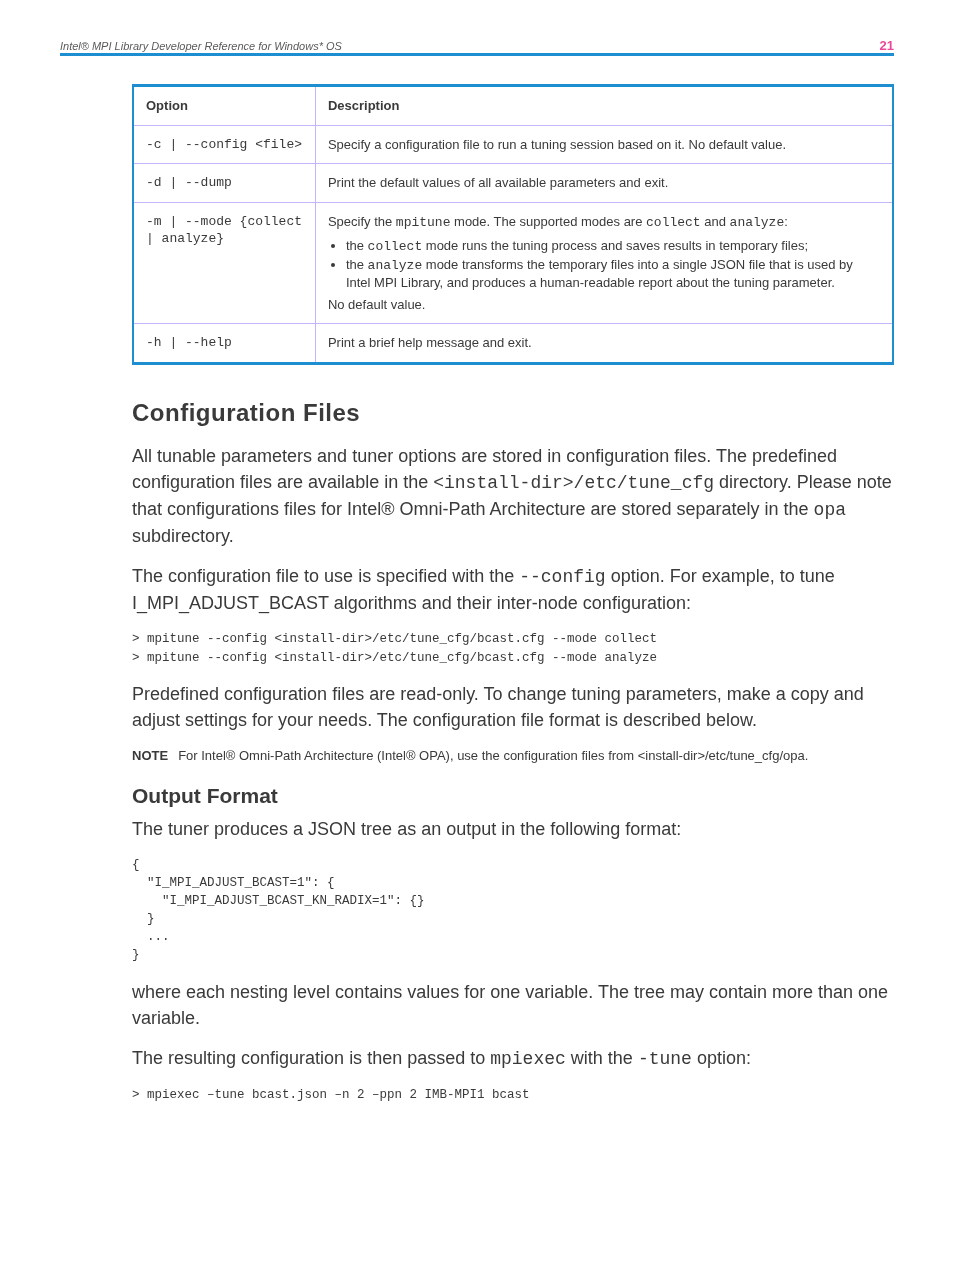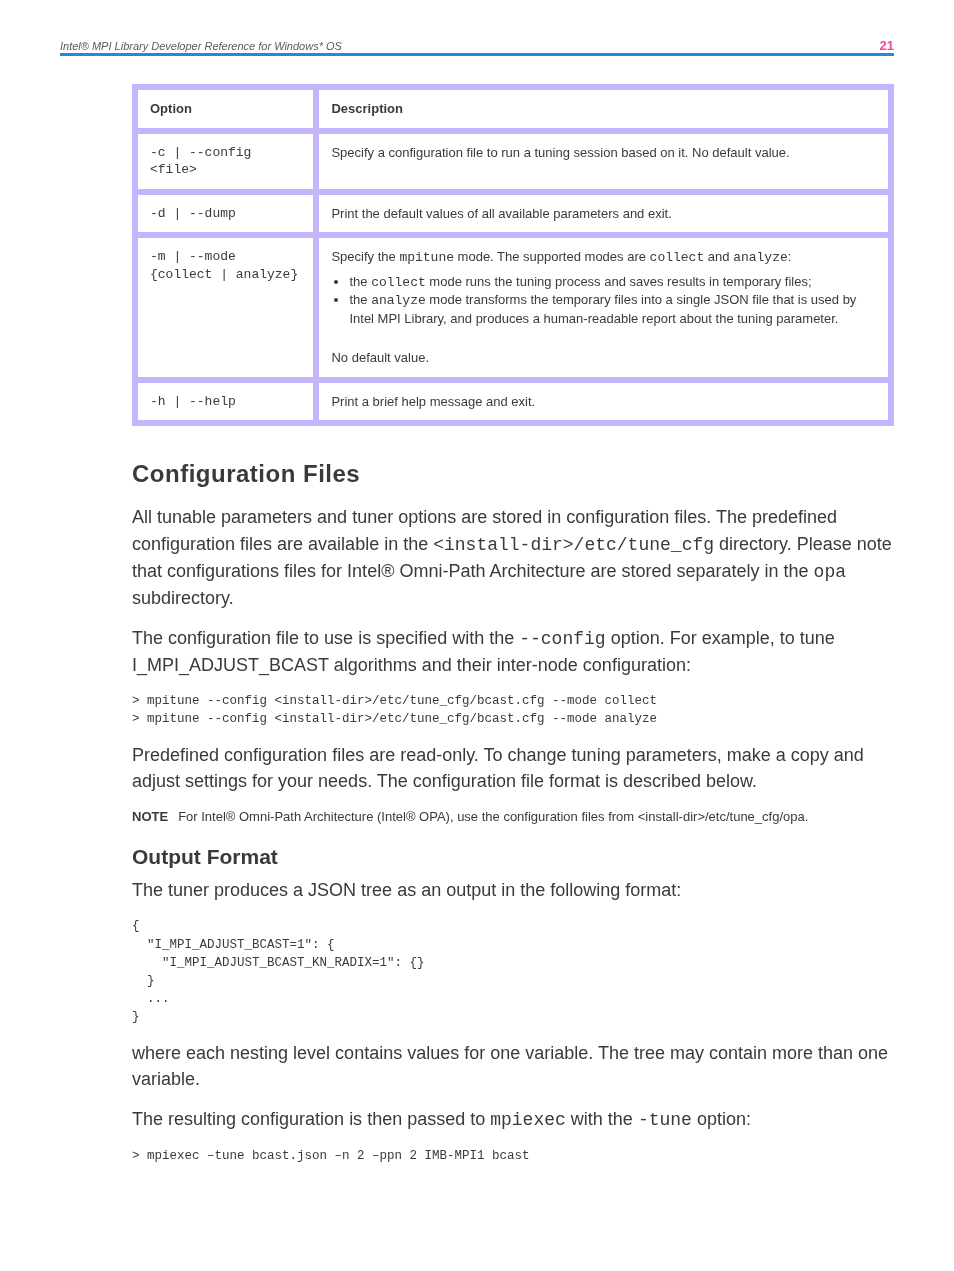--- a/index.html
+++ b/index.html
@@ -45,21 +45,21 @@
   .table-caption b { font-weight: 700; }
   table.options {
     width: 100%;
     border-collapse: collapse;
     border-top: 3px solid #1d8ecf;
     border-bottom: 3px solid #1d8ecf;
     border-left: 2px solid #1d8ecf;
     border-right: 2px solid #1d8ecf;
   }
   table.options th, table.options td {
-    border: 6px solid #c4b5fd;
+    border: 1px solid #c4b5fd;
     padding: 10px 12px;
     font-size: 13px;
     text-align: left;
     vertical-align: top;
     line-height: 1.35;
   }
   table.options th {
     font-weight: 700;
   }
   table.options .col-opt { width: 24%; }
@@ -134,21 +134,21 @@
           <td>Specify a configuration file to run a tuning session based on it. No default value.</td>
         </tr>
         <tr>
           <td class="mono"><span>-d | --dump</span></td>
           <td>Print the default values of all available parameters and exit.</td>
         </tr>
         <tr>
           <td class="mono"><span>-m | --mode {collect | analyze}</span></td>
           <td>
             <span>Specify the </span><span class="mono">mpitune</span><span> mode. The supported modes are </span><span class="mono">collect</span><span> and </span><span class="mono">analyze</span><span>:</span>
-            <ul style="margin:6px 0 22px 18px; padding:0;">
+            <ul style="margin:6px 0 4px 18px; padding:0;">
               <li><span>the </span><span class="mono">collect</span><span> mode runs the tuning process and saves results in temporary files;</span></li>
               <li><span>the </span><span class="mono">analyze</span><span> mode transforms the temporary files into a single JSON file that is used by Intel MPI Library, and produces a human-readable report about the tuning parameter.</span></li>
             </ul>
             <span>No default value.</span>
           </td>
         </tr>
         <tr>
           <td class="mono"><span>-h | --help</span></td>
           <td>Print a brief help message and exit.</td>
         </tr>

